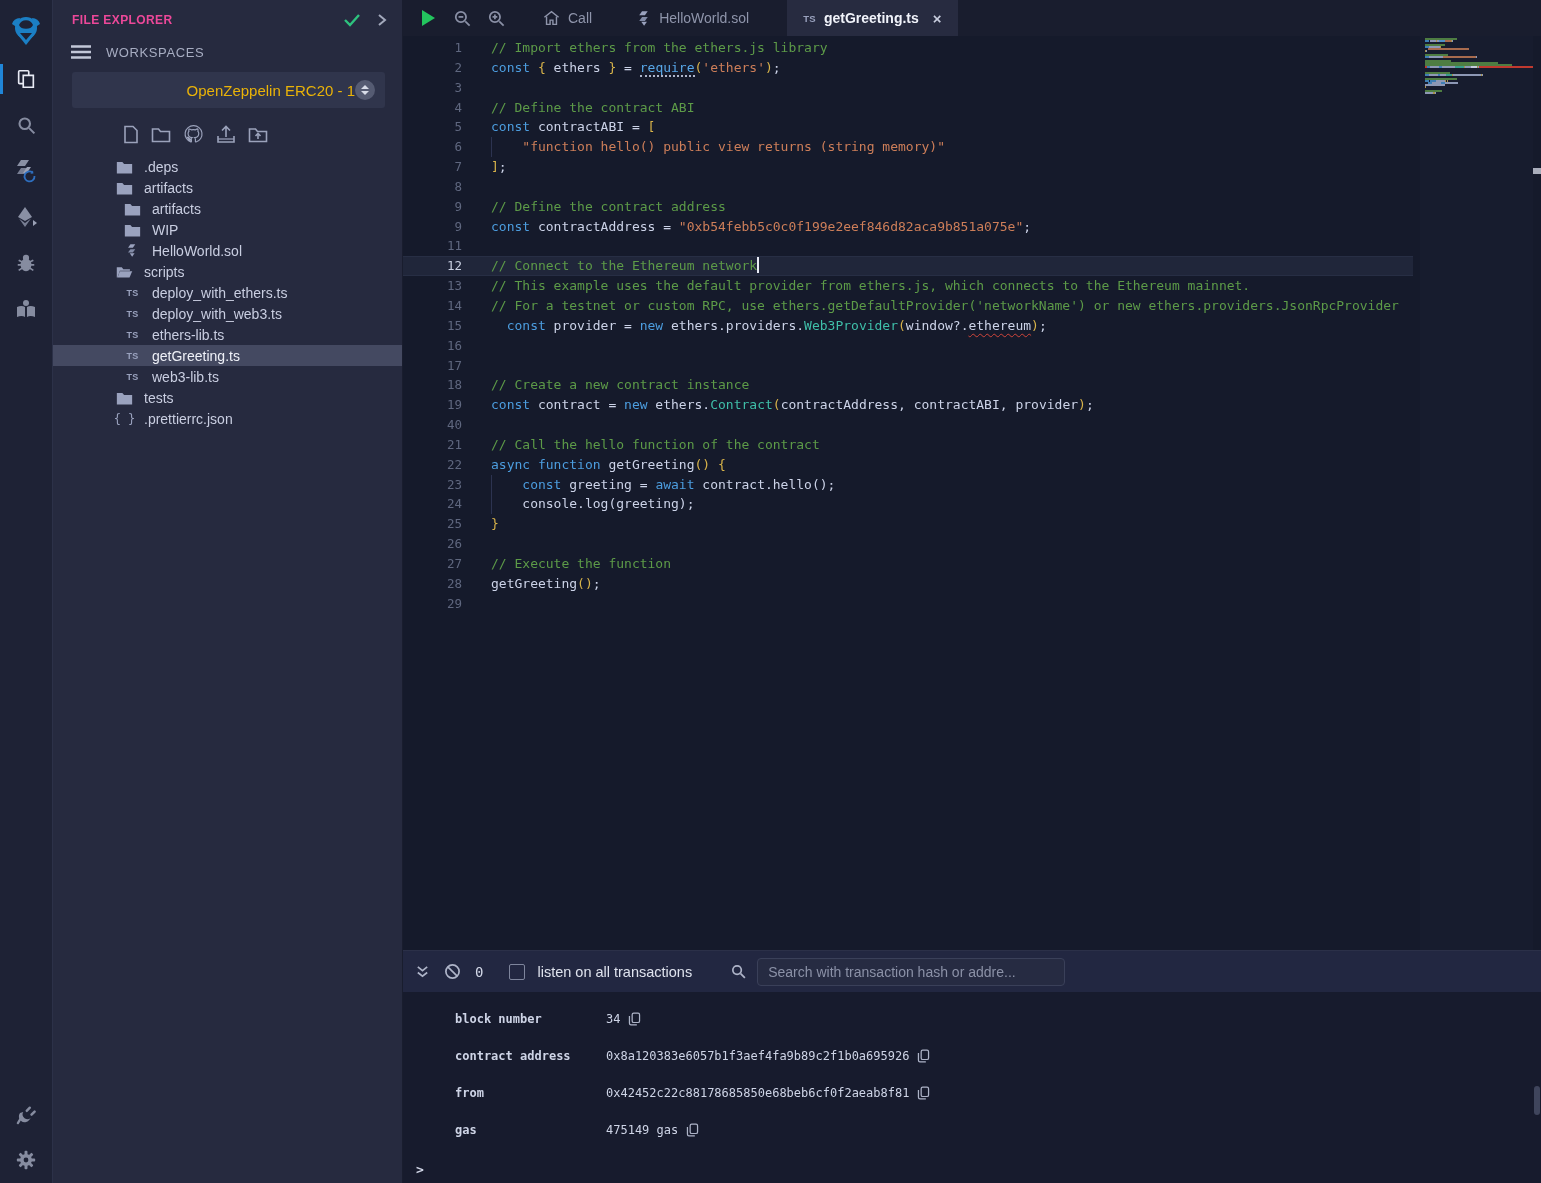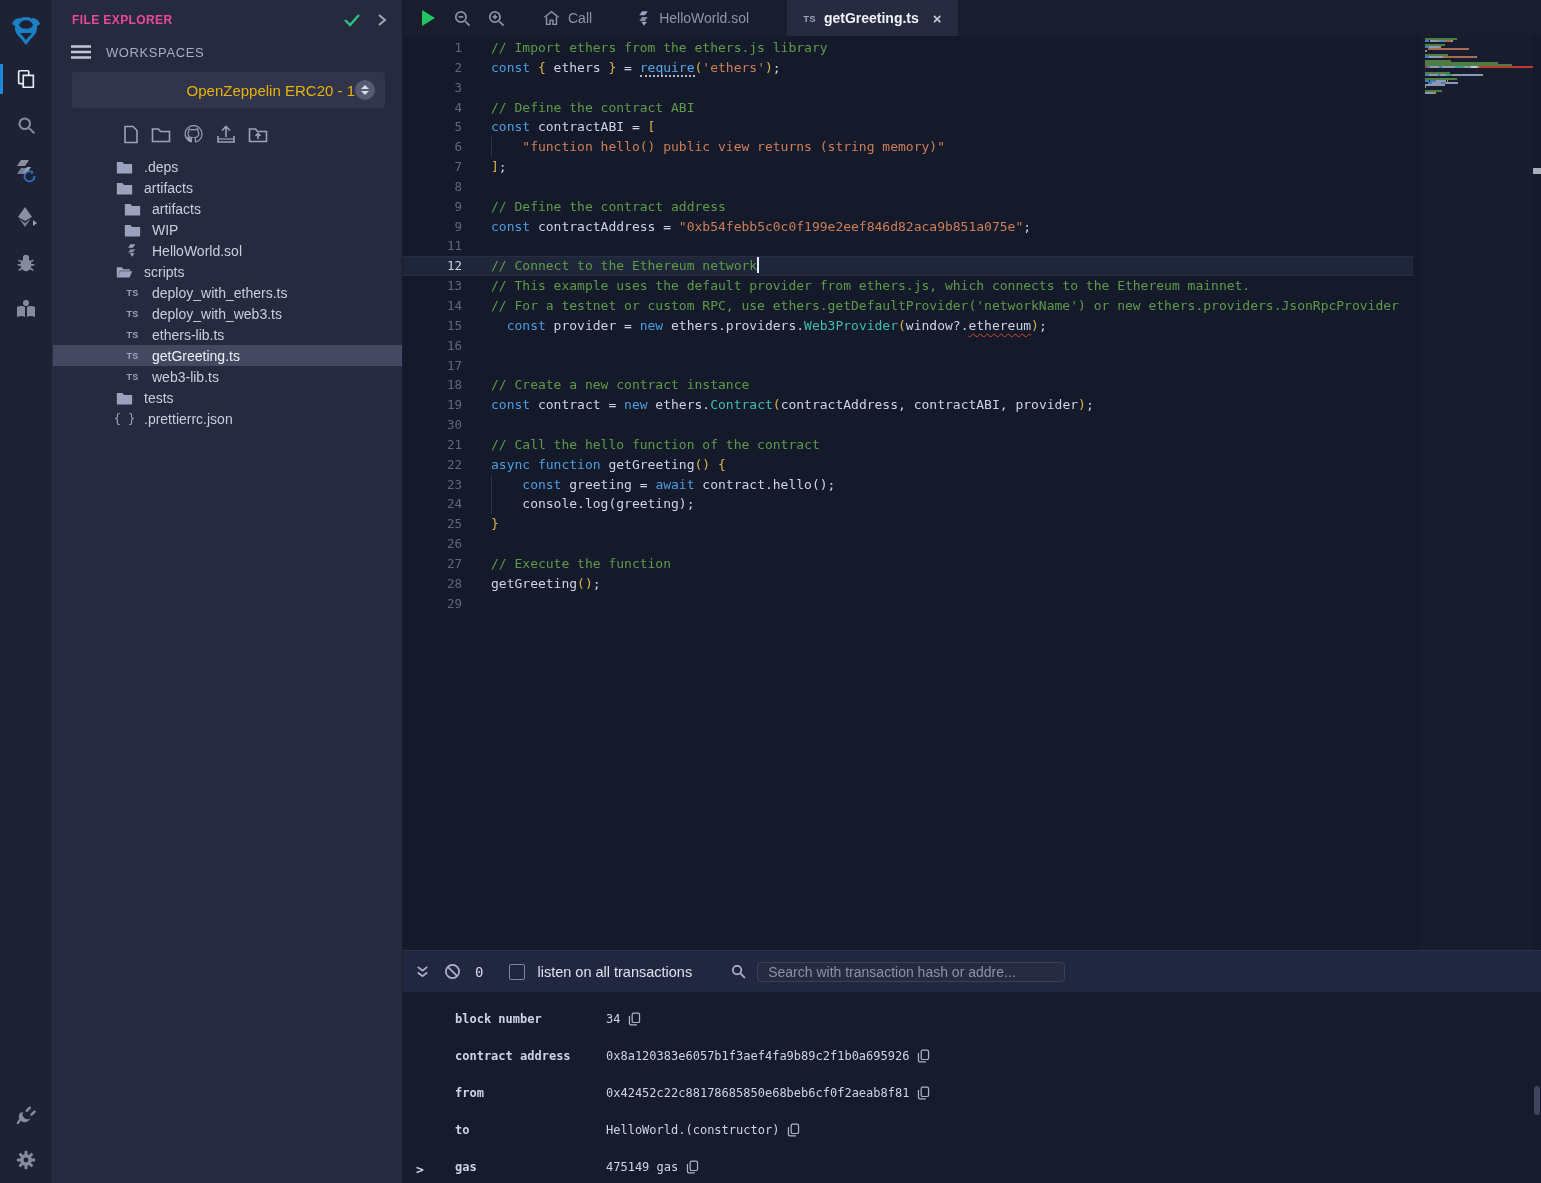--- a/index.html
+++ b/index.html
@@ -84,21 +84,21 @@
   
   .terminal { height:233px; background:#171b2d; border-top:1px solid #2b3048; flex-shrink:0;
     position:relative; }
   .term-toolbar { height:41px; background:#222741; display:flex; align-items:center; padding:0 12px; }
   .tt-icon { color:#aeb4c8; display:flex; align-items:center; cursor:pointer; margin-right:14px; }
   .tt-count { color:#d3d8e8; font-size:14px; margin-right:26px; font-family:"DejaVu Sans Mono", monospace; }
   .tt-check { width:16px; height:16px; border:1px solid #7e859c; border-radius:2px; background:transparent;
     margin-right:12px; cursor:pointer; flex-shrink:0; }
   .tt-listen { color:#dfe3ee; font-size:14.5px; margin-right:38px; }
   .tt-search-ic { color:#aeb4c8; margin-right:10px; display:flex; }
-  .tt-input { width:308px; height:20px; background:#262b42; border:1px solid #3a4059; border-radius:4px;
+  .tt-input { width:308px; height:28px; background:#262b42; border:1px solid #3a4059; border-radius:4px;
     color:#cfd4e4; font-size:14px; padding:0 10px; outline:none; }
   .tt-input::placeholder { color:#8b91a7; }
   .term-rows { padding-top:8px; font-family:"DejaVu Sans Mono", monospace; }
   .term-row { display:flex; align-items:center; height:37px; }
   .tr-label { width:203px; padding-left:52px; font-size:12px; font-weight:700; color:#ced4e6; flex-shrink:0; }
   .tr-value { font-size:12px; color:#ced4e6; display:flex; align-items:center; gap:8px; }
   .copy-ic { color:#aeb4c8; cursor:pointer; display:flex; }
   .term-prompt { position:absolute; left:13px; bottom:6px; color:#d3d8e8; font-family:"DejaVu Sans Mono", monospace;
     font-size:13px; font-weight:700; }
   .term-vsb { position:absolute; right:1px; top:135px; width:6px; height:29px; background:#3f455c; border-radius:3px; cursor:pointer; }
@@ -404,21 +404,21 @@
           <div class="code-line"><span class="ln">9</span><span class="ltext"><span class="tok-kw">const</span><span class="tok-id"> contractAddress = </span><span class="tok-str">"0xb54febb5c0c0f199e2eef846d82aca9b851a075e"</span><span class="tok-id">;</span></span></div>
           <div class="code-line"><span class="ln">11</span><span class="ltext"></span></div>
           <div class="code-line cur"><span class="ln">12</span><span class="ltext"><span class="tok-cmt">// Connect to the Ethereum network</span><span class="cursor-bar"></span></span></div>
           <div class="code-line"><span class="ln">13</span><span class="ltext"><span class="tok-cmt">// This example uses the default provider from ethers.js, which connects to the Ethereum mainnet.</span></span></div>
           <div class="code-line"><span class="ln">14</span><span class="ltext"><span class="tok-cmt">// For a testnet or custom RPC, use ethers.getDefaultProvider('networkName') or new ethers.providers.JsonRpcProvider</span></span></div>
           <div class="code-line"><span class="ln">15</span><span class="ltext"><span class="tok-id">  </span><span class="tok-kw">const</span><span class="tok-id"> provider = </span><span class="tok-kw">new</span><span class="tok-id"> ethers.providers.</span><span class="tok-cls">Web3Provider</span><span class="tok-brc">(</span><span class="tok-id">window?.</span><span class="tok-err">ethereum</span><span class="tok-brc">)</span><span class="tok-id">;</span></span></div>
           <div class="code-line"><span class="ln">16</span><span class="ltext"></span></div>
           <div class="code-line"><span class="ln">17</span><span class="ltext"></span></div>
           <div class="code-line"><span class="ln">18</span><span class="ltext"><span class="tok-cmt">// Create a new contract instance</span></span></div>
           <div class="code-line"><span class="ln">19</span><span class="ltext"><span class="tok-kw">const</span><span class="tok-id"> contract = </span><span class="tok-kw">new</span><span class="tok-id"> ethers.</span><span class="tok-cls">Contract</span><span class="tok-brc">(</span><span class="tok-id">contractAddress, contractABI, provider</span><span class="tok-brc">)</span><span class="tok-id">;</span></span></div>
-          <div class="code-line"><span class="ln">30</span><span class="ltext"></span></div>
+          <div class="code-line"><span class="ln">40</span><span class="ltext"></span></div>
           <div class="code-line"><span class="ln">21</span><span class="ltext"><span class="tok-cmt">// Call the hello function of the contract</span></span></div>
           <div class="code-line"><span class="ln">22</span><span class="ltext"><span class="tok-kw">async</span><span class="tok-id"> </span><span class="tok-kw">function</span><span class="tok-id"> getGreeting</span><span class="tok-brc">()</span><span class="tok-id"> </span><span class="tok-brc">{</span></span></div>
           <div class="code-line guided"><span class="ln">23</span><span class="ltext"><span class="tok-id">    </span><span class="tok-kw">const</span><span class="tok-id"> greeting = </span><span class="tok-kw">await</span><span class="tok-id"> contract.hello();</span></span></div>
           <div class="code-line guided"><span class="ln">24</span><span class="ltext"><span class="tok-id">    console.log(greeting);</span></span></div>
           <div class="code-line"><span class="ln">25</span><span class="ltext"><span class="tok-brc">}</span></span></div>
           <div class="code-line"><span class="ln">26</span><span class="ltext"></span></div>
           <div class="code-line"><span class="ln">27</span><span class="ltext"><span class="tok-cmt">// Execute the function</span></span></div>
           <div class="code-line"><span class="ln">28</span><span class="ltext"><span class="tok-id">getGreeting</span><span class="tok-brc">()</span><span class="tok-id">;</span></span></div>
           <div class="code-line"><span class="ln">29</span><span class="ltext"></span></div>
         </div>
@@ -515,32 +515,20 @@
               <span>0x42452c22c88178685850e68beb6cf0f2aeab8f81</span>
               <span class="copy-ic">
                 <svg width="13" height="14" viewBox="0 0 16 18" fill="none" stroke="currentColor" stroke-width="1.6">
                   <rect x="5" y="1.5" width="9.5" height="12" rx="2"></rect>
                   <path d="M11 16.5 H3.5 a2 2 0 0 1 -2 -2 V5"></path>
                 </svg>
               </span>
             </span>
           </div>
           <div class="term-row">
-            <span class="tr-label">to</span>
-            <span class="tr-value">
-              <span>HelloWorld.(constructor)</span>
-              <span class="copy-ic">
-                <svg width="13" height="14" viewBox="0 0 16 18" fill="none" stroke="currentColor" stroke-width="1.6">
-                  <rect x="5" y="1.5" width="9.5" height="12" rx="2"></rect>
-                  <path d="M11 16.5 H3.5 a2 2 0 0 1 -2 -2 V5"></path>
-                </svg>
-              </span>
-            </span>
-          </div>
-          <div class="term-row">
             <span class="tr-label">gas</span>
             <span class="tr-value">
               <span>475149 gas</span>
               <span class="copy-ic">
                 <svg width="13" height="14" viewBox="0 0 16 18" fill="none" stroke="currentColor" stroke-width="1.6">
                   <rect x="5" y="1.5" width="9.5" height="12" rx="2"></rect>
                   <path d="M11 16.5 H3.5 a2 2 0 0 1 -2 -2 V5"></path>
                 </svg>
               </span>
             </span>

